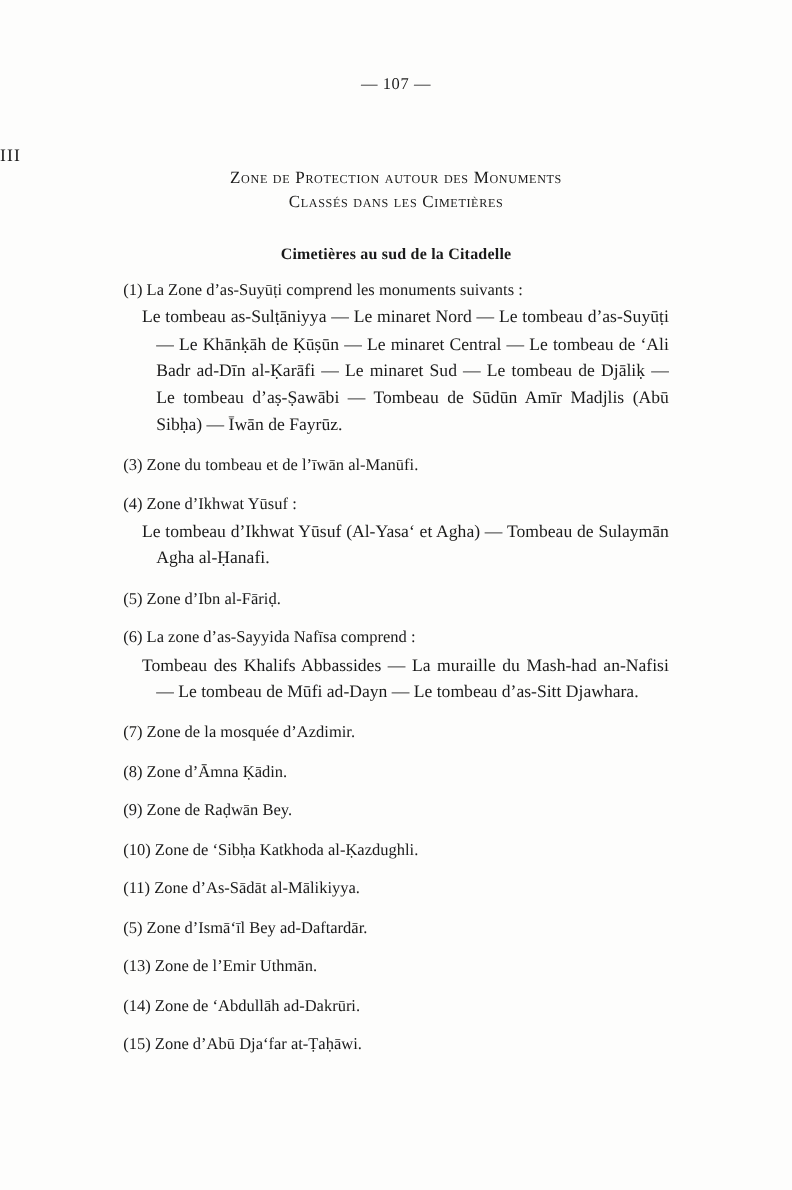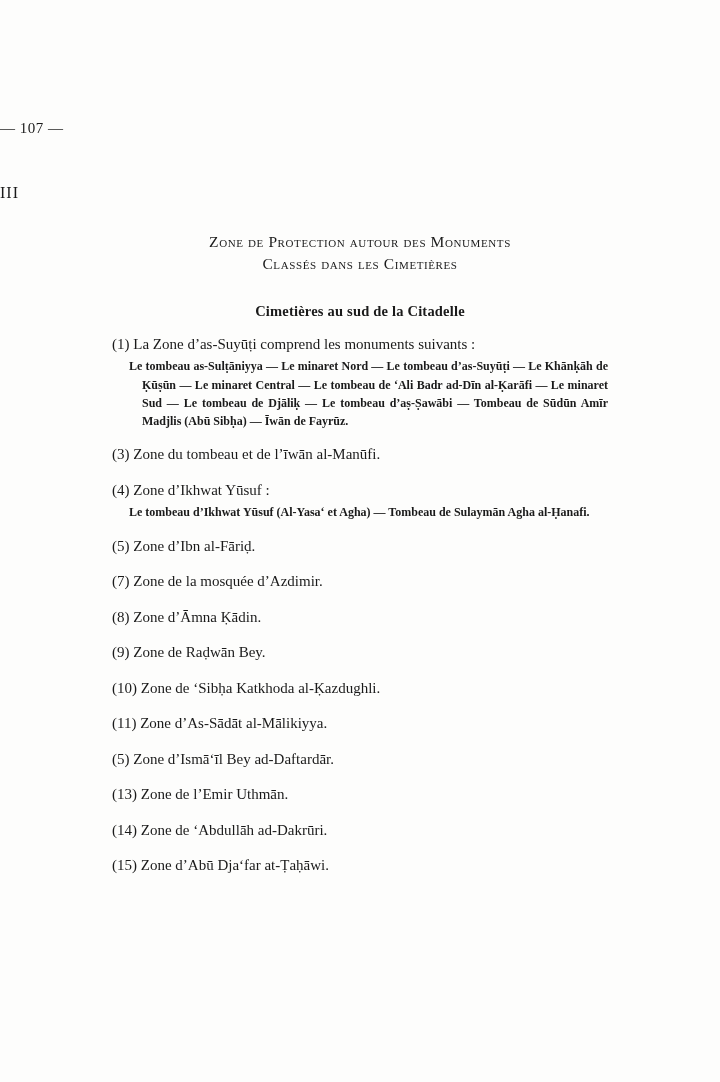--- a/index.html
+++ b/index.html
@@ -10,34 +10,34 @@
   .page {
     position: relative;
     width: 720px;
     height: 1082px;
     background: #fdfdfc;
     font-family: "Liberation Serif", serif;
     color: #1a1a1a;
     overflow: hidden;
   }
   .page-number {
+    text-align: center;
     font-size: 15px;
     letter-spacing: 0.5px;
-    margin-top: 120px;
+    margin-top: 69px;
     font-family: "Liberation Serif", serif;
   }
   .section-numeral {
     text-align: left;
     font-size: 16px;
     margin-top: 47px;
     letter-spacing: 1px;
   }
   .section-title {
     text-align: center;
-    margin-top: 29px;
     font-variant: small-caps;
     font-size: 15.5px;
     letter-spacing: 0.6px;
     line-height: 1.45;
   }
   .section-title .line2 {
     display: block;
   }
   .subtitle {
     text-align: center;
@@ -58,27 +58,26 @@
     line-height: 1.5;
     text-indent: 0;
     margin-top: 13px;
     padding-left: 18px;
     text-indent: -18px;
   }
   .entry .head .num {
     display: inline;
   }
   .entry .detail {
-    font-size: 12px;
+    font-size: 16px;
     line-height: 1.52;
     margin-top: 2px;
     padding-left: 30px;
     text-indent: -13px;
     text-align: justify;
-    font-weight: bold;
   }
   .entry.simple .head {
     margin-top: 13px;
   }
 </style>
 </head>
 <body>
 
 <div class="page">
 
@@ -119,20 +118,27 @@
       <div class="detail">Le tombeau d’Ikhwat Yūsuf (Al-Yasa‘ et Agha) — Tombeau de Sulaymān Agha al-Ḥanafi.</div>
     </div>
 
     <div class="entry simple">
       <div class="head">
         <span class="num">(5)</span>
         <span>Zone d’Ibn al-Fāriḍ.</span>
       </div>
     </div>
 
+    <div class="entry">
+      <div class="head">
+        <span class="num">(6)</span>
+        <span>La zone d’as-Sayyida Nafīsa comprend :</span>
+      </div>
+      <div class="detail">Tombeau des Khalifs Abbassides — La muraille du Mash-had an-Nafisi — Le tombeau de Mūfi ad-Dayn — Le tombeau d’as-Sitt Djawhara.</div>
+    </div>
 
     <div class="entry simple">
       <div class="head">
         <span class="num">(7)</span>
         <span>Zone de la mosquée d’Azdimir.</span>
       </div>
     </div>
 
     <div class="entry simple">
       <div class="head">

